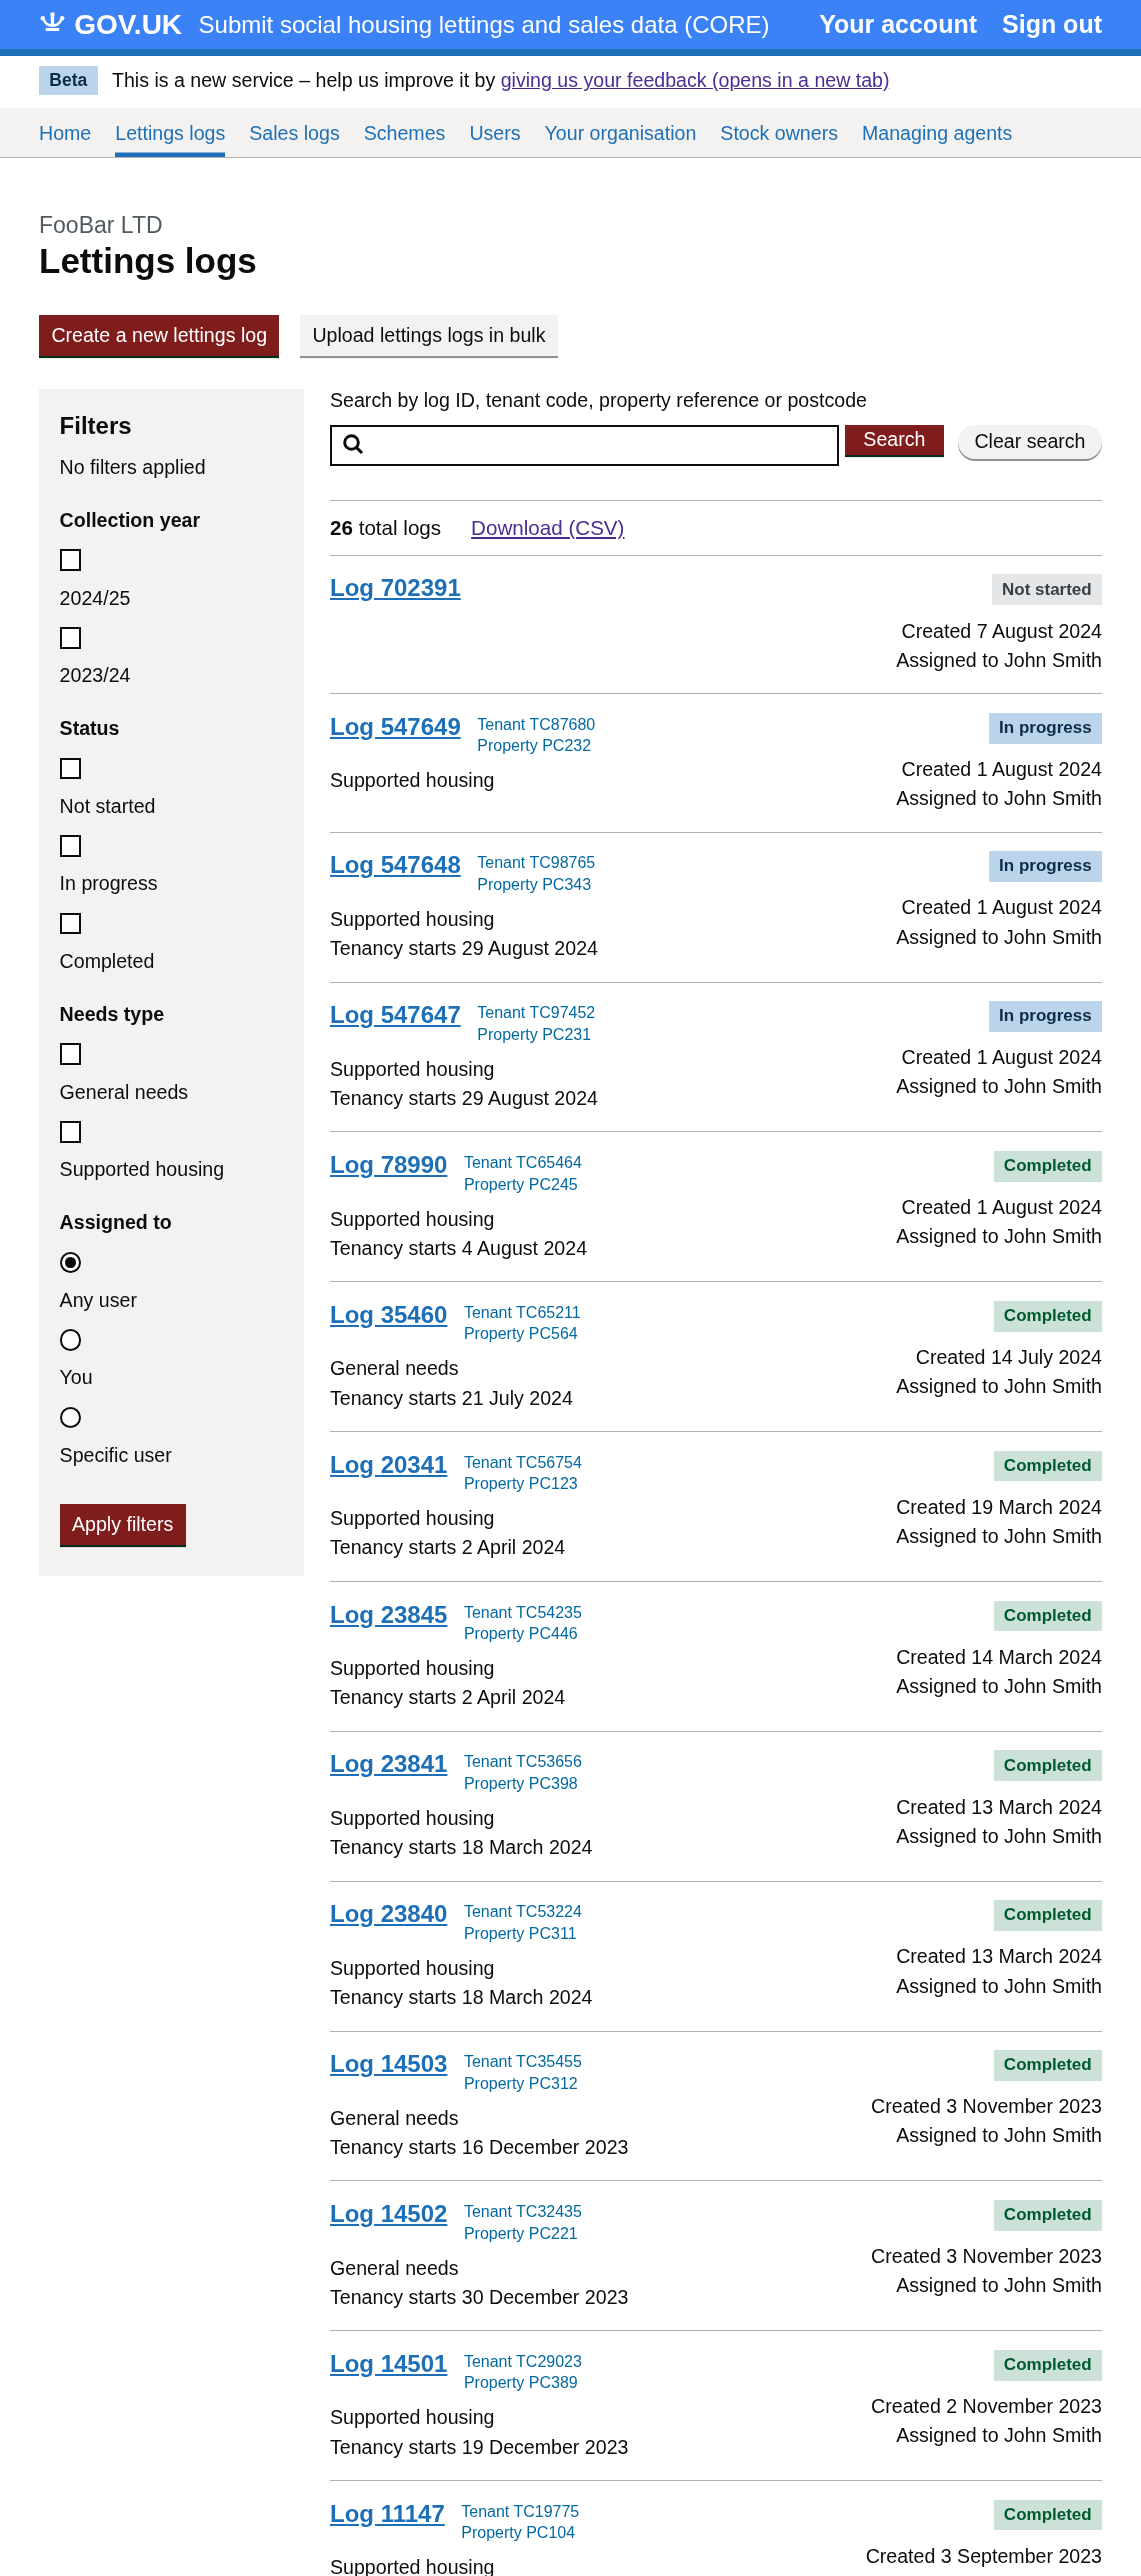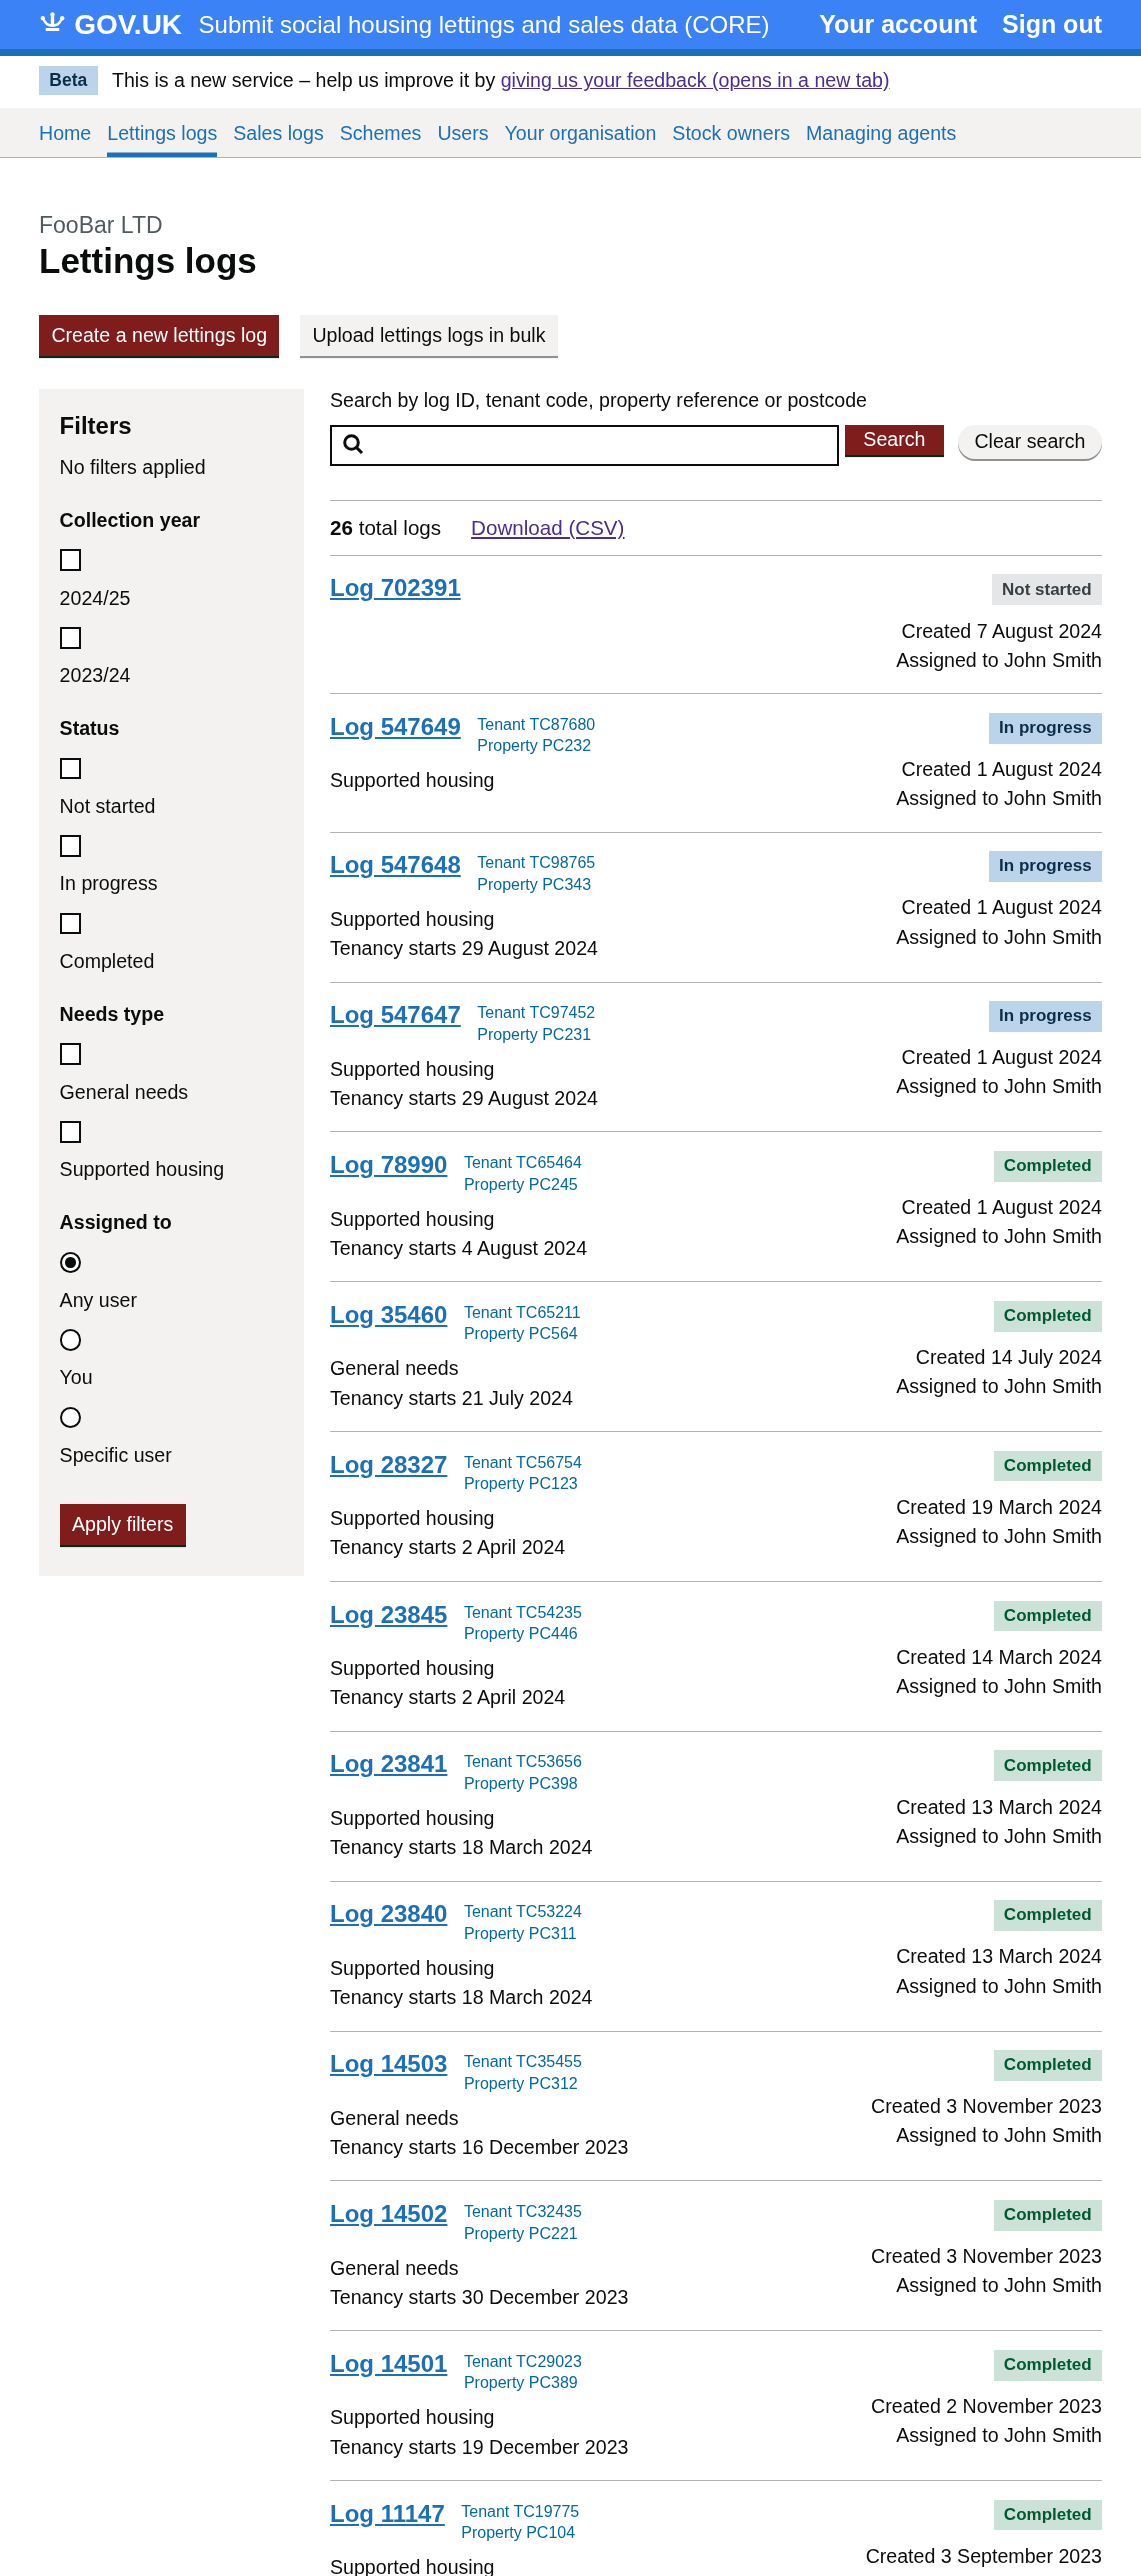--- a/index.html
+++ b/index.html
@@ -23,21 +23,21 @@
   .header-link { color:#fff; font-size:25px; font-weight:700; text-decoration:none; }
 
   
   .phase-banner { display:flex; align-items:center; gap:14.4px; padding:10.3px 39px 12.4px; font-size:19.6px; }
   .beta-tag { background:#bbd4ea; color:#0c2d4a; font-size:17.5px; padding:4.1px 10.3px; line-height:1.2; }
   .phase-text { color:#0b0c0c; }
   .phase-link { color:#4c2c92; text-decoration:underline; }
 
   
   .primary-nav { background:#f3f2f1; border-bottom:1px solid #b1b4b6; }
-  .primary-nav-list { display:flex; gap:16px; padding:0 39px; }
+  .primary-nav-list { display:flex; gap:24px; padding:0 39px; }
   .nav-item { color:#1d70b8; font-size:19.6px; text-decoration:none; padding:14px 0 12.4px; }
   .nav-item.active { box-shadow: inset 0 -4.6px 0 0 #1d70b8; }
 
   
   .caption { margin-top:54px; font-size:23px; color:#505a5f; }
   .page-title { margin:3.1px 0 0; font-size:35px; font-weight:700; line-height:1.1; }
   .actions-row { margin-top:34px; display:flex; gap:20.6px; }
   .btn { display:inline-flex; align-items:center; justify-content:center; border:0; font-family:inherit; font-size:19.6px; padding:9.3px 12.4px; text-decoration:none; cursor:pointer; }
   .btn-green { background:#7f1d1d; color:#fff; box-shadow:0 2.1px 0 #002d18; }
   .btn-grey { background:#f3f2f1; color:#0b0c0c; box-shadow:0 2.1px 0 #929191; }
@@ -346,21 +346,21 @@
     </div>
     <div class="log-side">
       <div><strong class="tag tag--green">Completed</strong></div>
       <div class="created">Created 14 July 2024</div>
       <div class="assigned">Assigned to John Smith</div>
     </div>
   </li>
             <li class="log-entry">
     <div class="log-main">
       <div class="title-row">
-        <a class="log-link">Log 28327</a>
+        <a class="log-link">Log 20341</a>
         <div class="codes">
           <div class="tenant">Tenant TC56754</div>
           <div class="property">Property PC123</div>
         </div>
       </div>
       <div class="needs">Supported housing</div>
       <div class="tenancy">Tenancy starts 2 April 2024</div>
     </div>
     <div class="log-side">
       <div><strong class="tag tag--green">Completed</strong></div>

